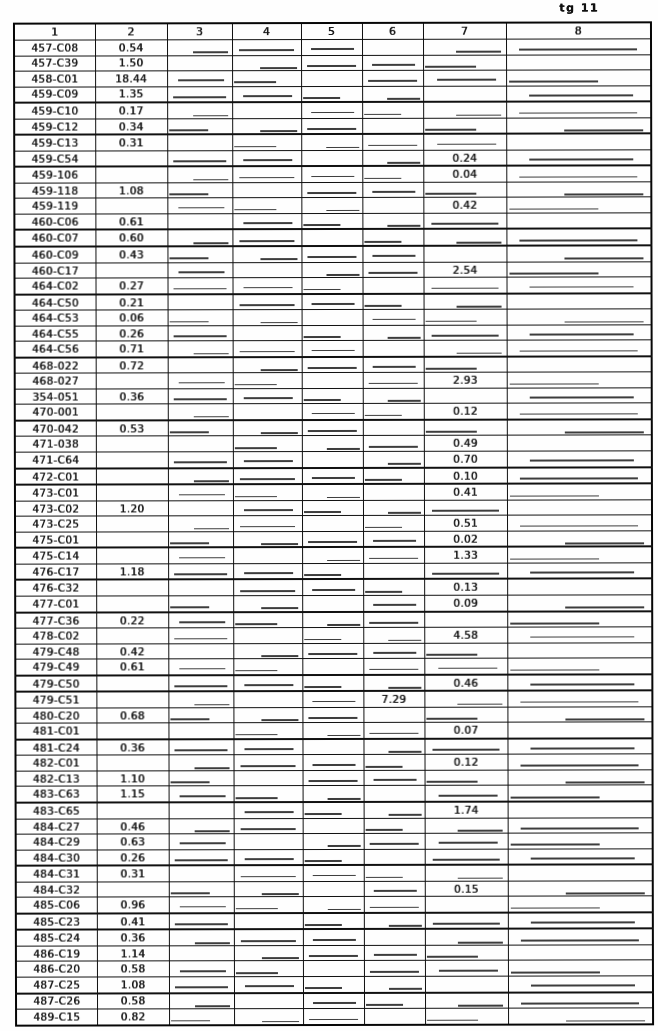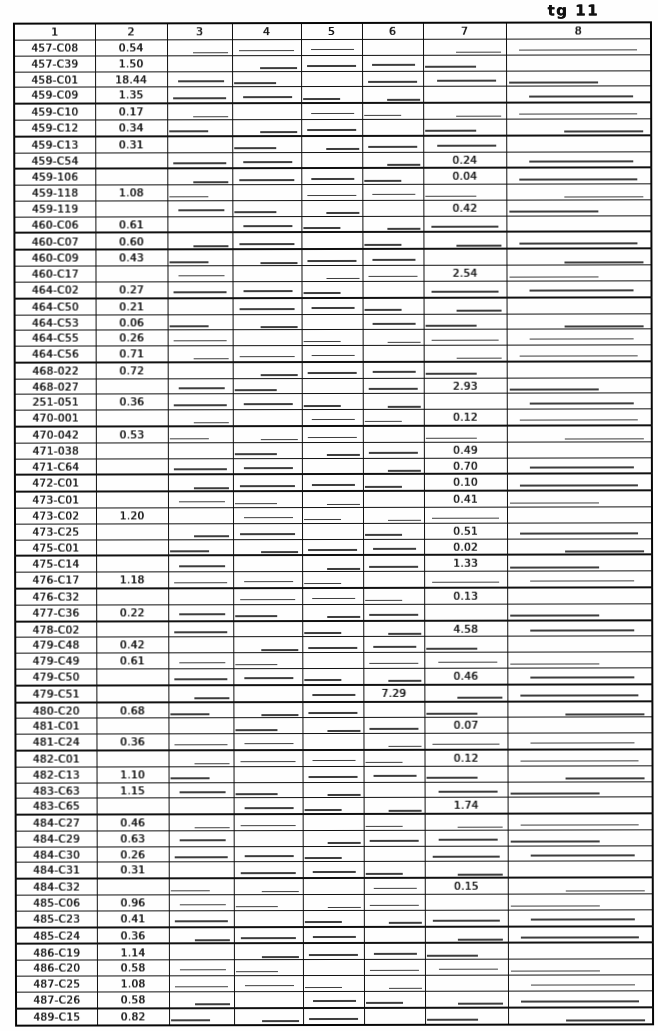--- a/index.html
+++ b/index.html
@@ -4,21 +4,21 @@
 <style>
   html,body{margin:0;padding:0}
   body{
     width:658px;height:1031px;position:relative;overflow:hidden;
     background:#fefefe;color:#161616;
     font-family:"DejaVu Sans", sans-serif;
   }
   .scan-page{position:absolute;inset:0;transform:rotate(-0.12deg)}
   .corner-label{
     position:absolute;top:2px;right:58px;
-    font-size:15px;font-weight:bold;letter-spacing:1.5px;
+    font-size:11px;font-weight:bold;letter-spacing:1.5px;
     color:#111;text-shadow:0.4px 0 0 #111;
   }
   table.doc{
     position:absolute;left:14px;top:22px;width:637px;height:1004px;
     border-collapse:collapse;table-layout:fixed;
     border:2.3px solid #060606;
     filter:blur(0.22px);
   }
   th,td{
     border:solid #101010;
@@ -287,21 +287,21 @@
       <td>468-027</td>
       <td></td>
       <td class="nz nz0"></td>
       <td class="nz nz1"></td>
       <td></td>
       <td class="nz nz3"></td>
       <td>2.93</td>
       <td class="nz nz1"></td>
     </tr>
         <tr>
-      <td>251-051</td>
+      <td>354-051</td>
       <td>0.36</td>
       <td class="nz nz3"></td>
       <td class="nz nz0"></td>
       <td class="nz nz1"></td>
       <td class="nz nz2"></td>
       <td></td>
       <td class="nz nz0"></td>
     </tr>
         <tr>
       <td>470-001</td>
@@ -415,20 +415,30 @@
     </tr>
         <tr>
       <td>476-C32</td>
       <td></td>
       <td></td>
       <td class="nz nz3"></td>
       <td class="nz nz0"></td>
       <td class="nz nz1"></td>
       <td>0.13</td>
       <td></td>
+    </tr>
+        <tr>
+      <td>477-C01</td>
+      <td></td>
+      <td class="nz nz1"></td>
+      <td class="nz nz2"></td>
+      <td></td>
+      <td class="nz nz0"></td>
+      <td>0.09</td>
+      <td class="nz nz2"></td>
     </tr>
         <tr>
       <td>477-C36</td>
       <td>0.22</td>
       <td class="nz nz0"></td>
       <td class="nz nz1"></td>
       <td class="nz nz2"></td>
       <td class="nz nz3"></td>
       <td></td>
       <td class="nz nz1"></td>

